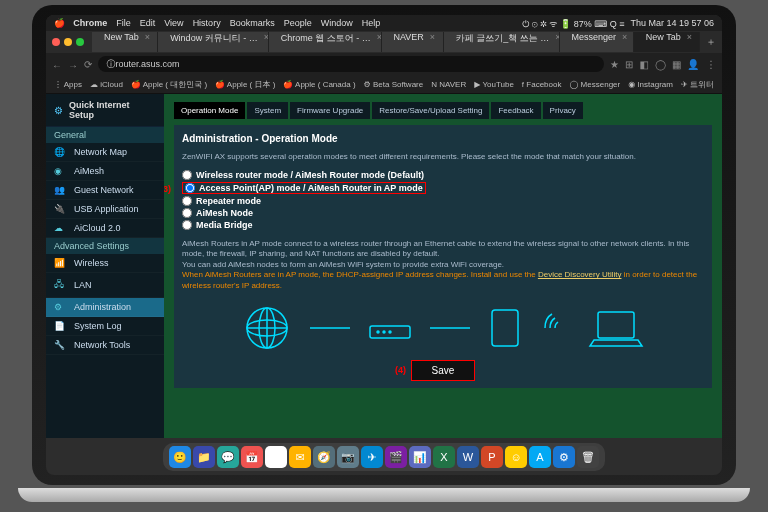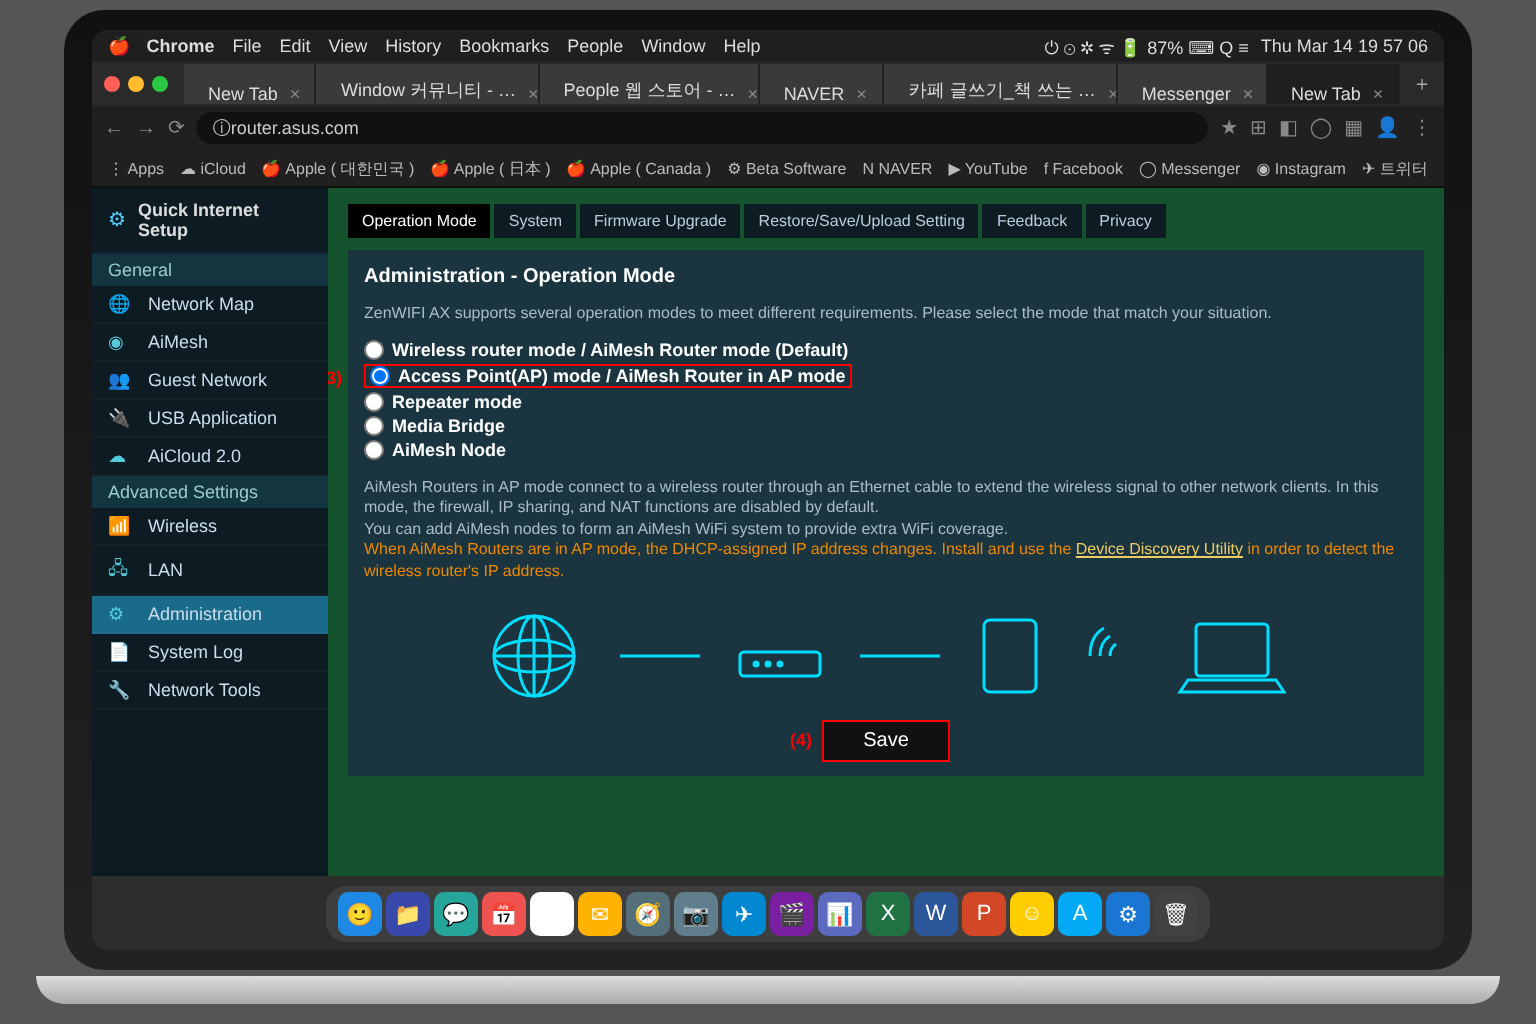--- a/index.html
+++ b/index.html
@@ -8,21 +8,21 @@
 .screen{position:relative;width:100%;height:100%;background:#2d2d2d;border-radius:8px;overflow:hidden}
 .menubar{display:flex;align-items:center;height:16px;background:rgba(30,30,30,.9);padding:0 8px;font-size:9px;color:#ddd}
 .menubar .apple{margin-right:8px}
 .menubar .m{margin-right:9px}
 .menubar .spacer{flex:1}
 .menubar .r{margin-left:6px}
 .tabbar{display:flex;align-items:center;background:#2a2a2a;height:22px;padding-left:6px}
 .traffic{display:flex;gap:4px;margin-right:8px}
 .traffic span{width:8px;height:8px;border-radius:50%}
 .tl-r{background:#ff5f57}.tl-y{background:#febc2e}.tl-g{background:#28c840}
-.tab{display:flex;align-items:flex-end;height:20px;padding:0 8px;background:#3a3a3a;border-right:1px solid #222;font-size:9px;max-width:100px;overflow:hidden;white-space:nowrap}
+.tab{display:flex;align-items:flex-start;height:20px;padding:0 8px;background:#3a3a3a;border-right:1px solid #222;font-size:9px;max-width:100px;overflow:hidden;white-space:nowrap}
 .tab.active{background:#202020}
 .tab .x{margin-left:6px;color:#888}
 .tab .fav{width:8px;height:8px;border-radius:2px;margin-right:4px}
 .newtab{padding:0 6px;color:#aaa}
 .addr{display:flex;align-items:center;background:#202020;height:22px;padding:0 6px;gap:6px}
 .addr .nav{color:#888}
 .addr .urlbox{flex:1;background:#111;border-radius:11px;height:16px;display:flex;align-items:center;padding:0 8px;font-size:9px;color:#ccc}
 .addr .ico{color:#888}
 .bm{display:flex;align-items:center;background:#202020;height:18px;padding:0 8px;gap:8px;font-size:8px;color:#bbb;border-bottom:1px solid #111;overflow:hidden;white-space:nowrap}
 .bm span{display:flex;align-items:center;gap:2px}
@@ -90,21 +90,21 @@
             <span>New Tab</span>
             <span class="x">×</span>
           </div>
           <div class="tab">
             <span class="fav" style="background:#4285f4"></span>
             <span>Window 커뮤니티 - …</span>
             <span class="x">×</span>
           </div>
           <div class="tab">
             <span class="fav" style="background:#4285f4"></span>
-            <span>People 웹 스토어 - …</span>
+            <span>Chrome 웹 스토어 - …</span>
             <span class="x">×</span>
           </div>
           <div class="tab">
             <span class="fav" style="background:#03c75a"></span>
             <span>NAVER</span>
             <span class="x">×</span>
           </div>
           <div class="tab">
             <span class="fav" style="background:#888"></span>
             <span>카페 글쓰기_책 쓰는 …</span>
@@ -228,25 +228,25 @@
                   <input type="radio" checked="" style=""> 
                   <span>Access Point(AP) mode / AiMesh Router in AP mode</span>
                 </span>
               </div>
               <div class="radio">
                 <input type="radio" style=""> 
                 <span>Repeater mode</span>
               </div>
               <div class="radio">
                 <input type="radio" style=""> 
+                <span>AiMesh Node</span>
+              </div>
+              <div class="radio">
+                <input type="radio" style=""> 
                 <span>Media Bridge</span>
-              </div>
-              <div class="radio">
-                <input type="radio" style=""> 
-                <span>AiMesh Node</span>
               </div>
             </div>
       <div class="info">
         <span>AiMesh Routers in AP mode connect to a wireless router through an Ethernet cable to extend the wireless signal to other network clients. In this mode, the firewall, IP sharing, and NAT functions are disabled by default.</span><br>
         <span>You can add AiMesh nodes to form an AiMesh WiFi system to provide extra WiFi coverage.</span><br>
         <span class="warn"><span>When AiMesh Routers are in AP mode, the DHCP-assigned IP address changes. Install and use the </span><a>Device Discovery Utility</a><span> in order to detect the wireless router's IP address.</span></span>
       </div>
       <div class="diagram">
         <svg width="50" height="50">
                 <circle cx="25" cy="25" r="20"></circle>

